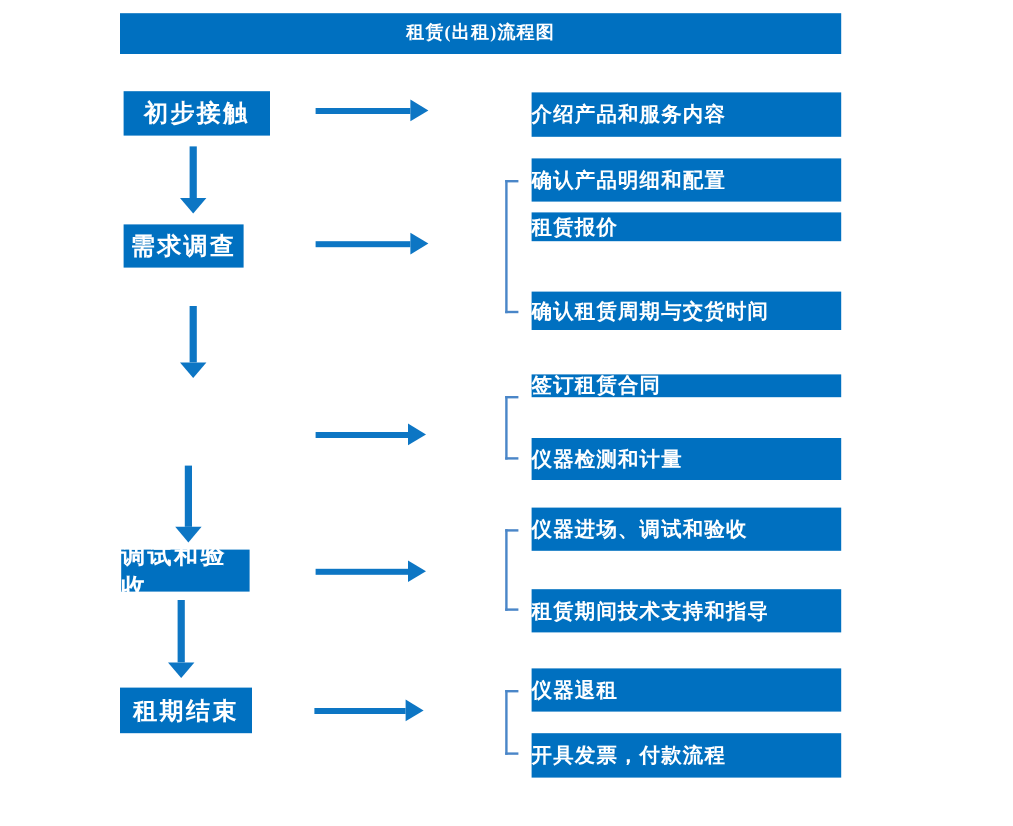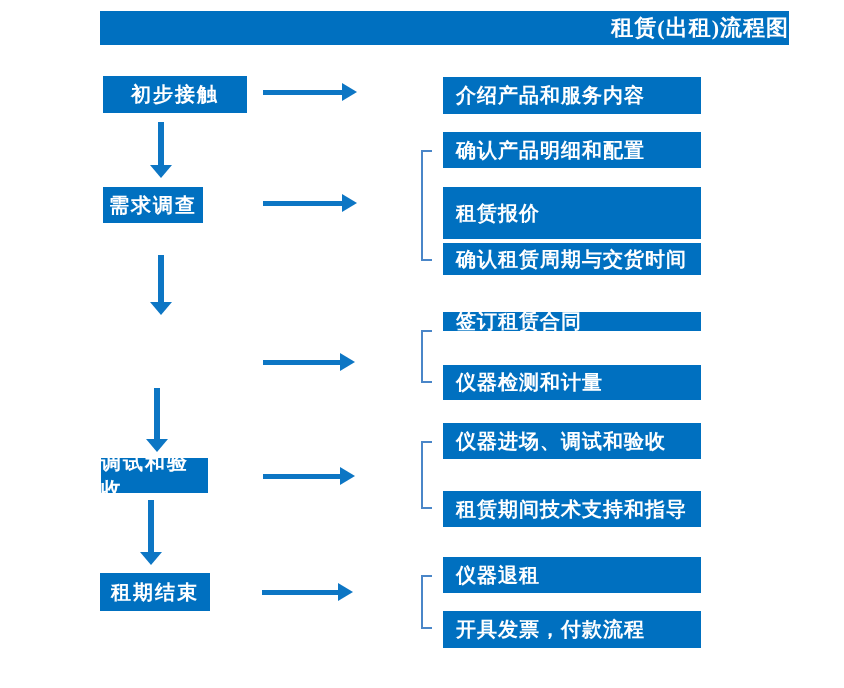--- a/index.html
+++ b/index.html
@@ -7,34 +7,34 @@
     --arrow-blue:#0d76c4;
     --bracket-blue:#4a86c8;
     --text-white:#ffffff;
   }
   html,body{margin:0;padding:0;background:#ffffff;}
   .canvas{
     position:relative;width:844px;height:688px;background:#ffffff;overflow:hidden;
     font-family:"Liberation Serif","DejaVu Serif",serif;
   }
   .title-bar{
-    position:absolute;left:100px;top:11px;width:689px;height:34px;
+    position:absolute;left:100px;top:11px;width:601px;height:34px;
     background:var(--box-blue);color:var(--text-white);
-    font-size:22px;font-weight:bold;text-align:right;line-height:34px;
+    font-size:15px;font-weight:bold;text-align:center;line-height:34px;
     letter-spacing:1px;
   }
   .step-box{
     position:absolute;background:var(--box-blue);color:var(--text-white);
     font-size:20px;font-weight:bold;letter-spacing:2px;
     display:flex;align-items:center;justify-content:center;
   }
   .detail-box{
     position:absolute;left:443px;width:258px;background:var(--box-blue);
-    color:var(--text-white);font-size:20px;font-weight:bold;letter-spacing:1px;
-    display:flex;align-items:center;padding-left:13px;box-sizing:border-box;
+    color:var(--text-white);font-size:17px;font-weight:bold;letter-spacing:1px;
+    display:flex;align-items:center;box-sizing:border-box;
   }
   .varrow{position:absolute;display:flex;flex-direction:column;align-items:center;}
   .varrow .shaft{width:6px;flex:1;background:var(--arrow-blue);}
   .varrow .head{width:0;height:0;border-left:11px solid transparent;border-right:11px solid transparent;border-top:13px solid var(--arrow-blue);}
   .harrow{position:absolute;display:flex;align-items:center;height:18px;}
   .harrow .shaft{flex:1;height:5px;background:var(--arrow-blue);}
   .harrow .head{width:0;height:0;border-top:9px solid transparent;border-bottom:9px solid transparent;border-left:15px solid var(--arrow-blue);}
   .bracket{
     position:absolute;left:421px;width:11px;
     border-left:2px solid var(--bracket-blue);
@@ -43,21 +43,21 @@
     box-sizing:border-box;
   }
 </style>
 </head>
 <body>
 
 <div class="canvas">
 
   <div class="title-bar">租赁(出租)流程图</div>
 
-  <div class="step-box" style="left:103px;top:76px;width:144px;height:37px;">初步接触</div>
+  <div class="step-box" style="left:103px;top:76px;width:122px;height:37px;">初步接触</div>
   <div class="step-box" style="left:103px;top:187px;width:100px;height:36px;">需求调查</div>
   <div class="step-box" style="left:101px;top:458px;width:107px;height:35px;">调试和验收</div>
   <div class="step-box" style="left:100px;top:573px;width:110px;height:38px;">租期结束</div>
 
   <div class="varrow" style="left:150px;top:122px;width:22px;height:56px;">
     <div class="shaft"></div>
     <div class="head"></div>
   </div>
   <div class="varrow" style="left:150px;top:255px;width:22px;height:60px;">
     <div class="shaft"></div>
@@ -93,21 +93,21 @@
     <div class="head"></div>
   </div>
 
   <div class="bracket" style="top:150px;height:111px;"></div>
   <div class="bracket" style="top:330px;height:53px;"></div>
   <div class="bracket" style="top:441px;height:68px;"></div>
   <div class="bracket" style="top:575px;height:54px;"></div>
 
   <div class="detail-box" style="top:77px;height:37px;">介绍产品和服务内容</div>
   <div class="detail-box" style="top:132px;height:36px;">确认产品明细和配置</div>
-  <div class="detail-box" style="top:187px;height:52px;text-align:right;">租赁报价</div>
+  <div class="detail-box" style="top:177px;height:24px;text-align:right;">租赁报价</div>
   <div class="detail-box" style="top:243px;height:32px;">确认租赁周期与交货时间</div>
   <div class="detail-box" style="top:312px;height:19px;">签订租赁合同</div>
   <div class="detail-box" style="top:365px;height:35px;">仪器检测和计量</div>
   <div class="detail-box" style="top:423px;height:36px;">仪器进场、调试和验收</div>
   <div class="detail-box" style="top:491px;height:36px;">租赁期间技术支持和指导</div>
   <div class="detail-box" style="top:557px;height:36px;">仪器退租</div>
   <div class="detail-box" style="top:611px;height:37px;">开具发票，付款流程</div>
 
 </div>
 

